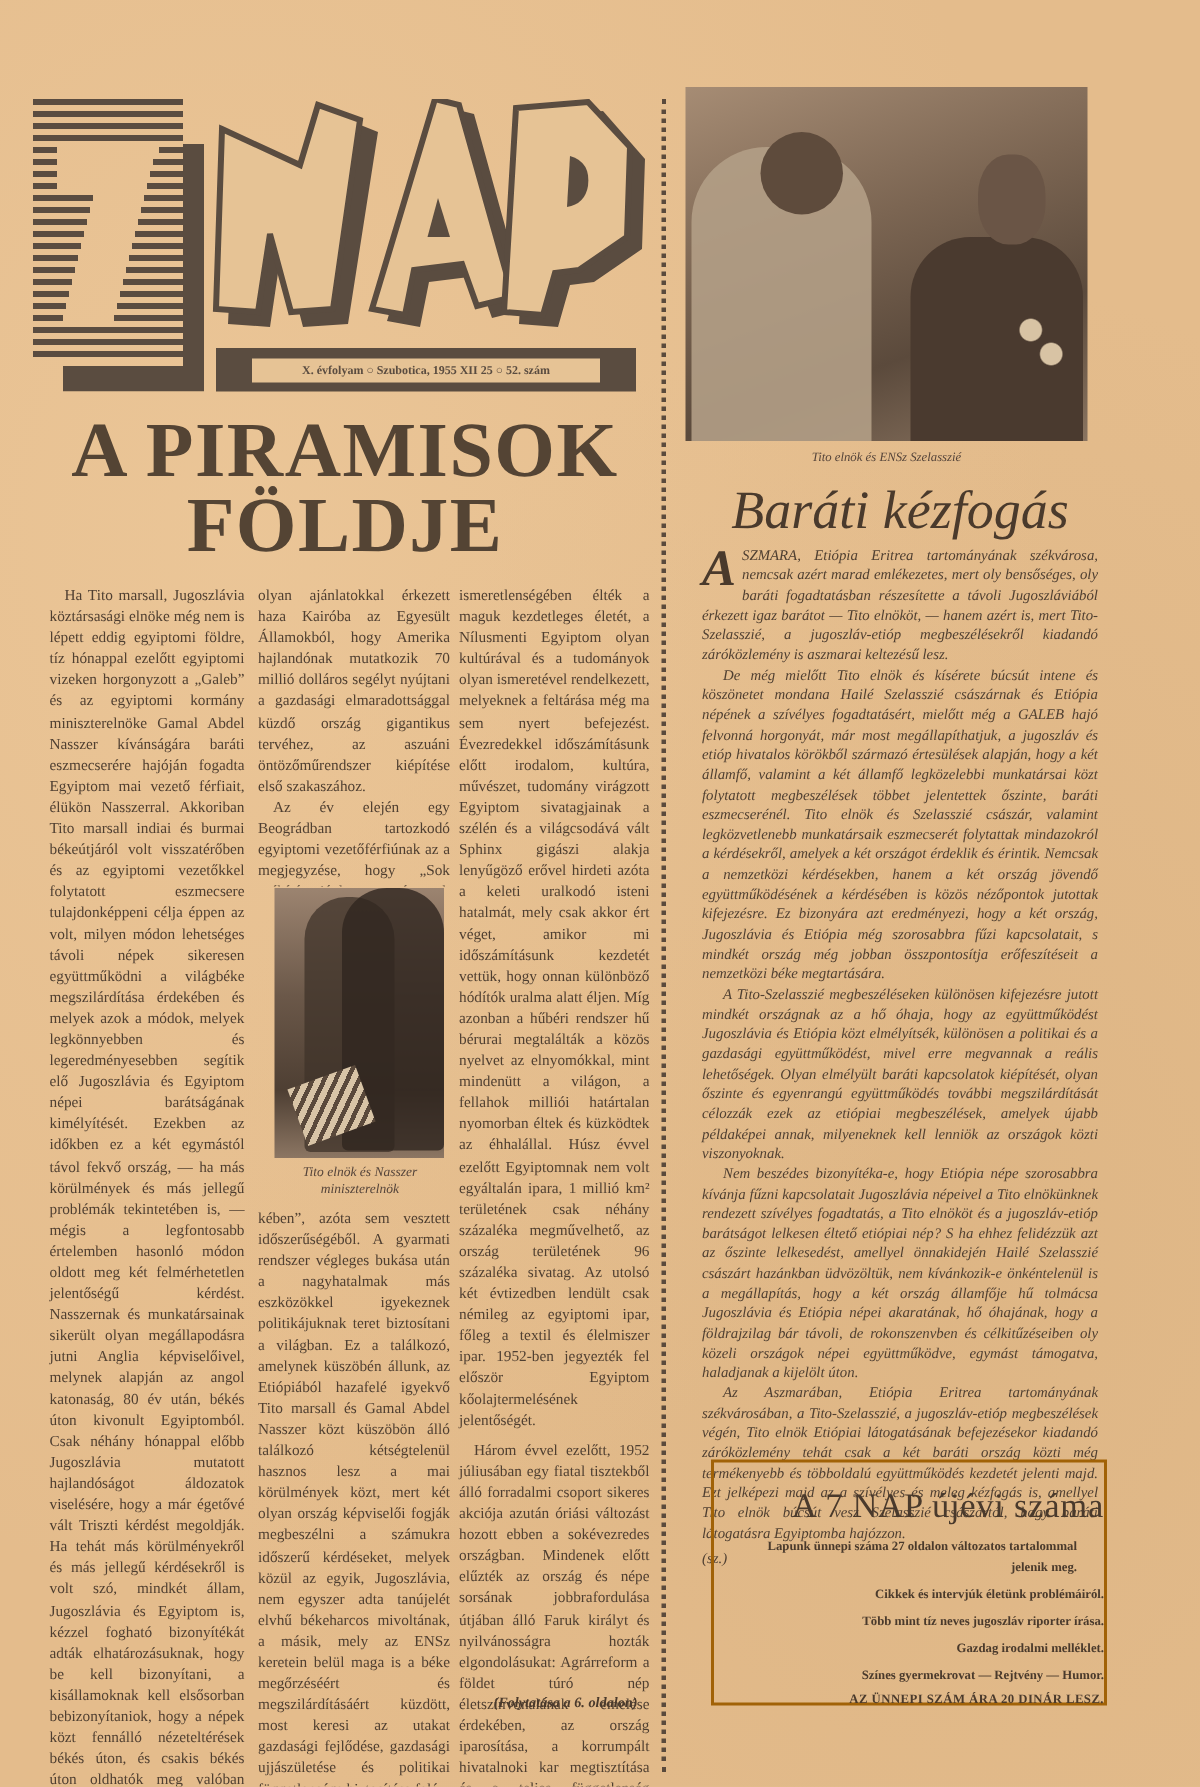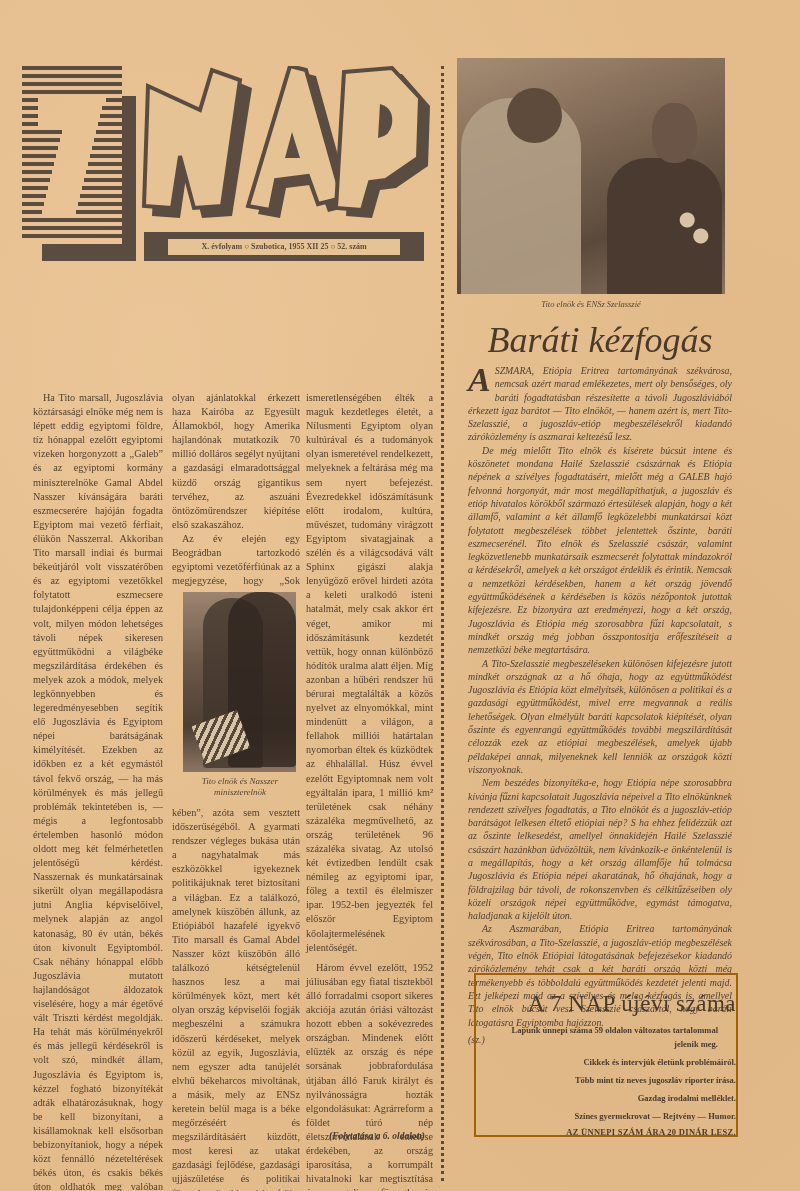--- a/index.html
+++ b/index.html
@@ -167,20 +167,24 @@
           <polygon points="145,92 152,66 160,92"></polygon>
           <path d="M240 38 q14 4 12 20 q-2 12 -14 14 z"></path>
         </g>
       </svg>
     </div>
     <div class="issue-bar">
       <div class="inner">X. évfolyam ○ Szubotica, 1955 XII 25 ○ 52. szám</div>
     </div>
   </div>
 
+  <div class="headline">
+    <div>A PIRAMISOK</div>
+    <div>FÖLDJE</div>
+  </div>
 
   <div class="col col1">
     <p>Ha Tito marsall, Jugoszlávia köztársasági elnöke még nem is lépett eddig egyiptomi földre, tíz hónappal ezelőtt egyiptomi vizeken horgonyzott a „Galeb” és az egyiptomi kormány miniszterelnöke Gamal Abdel Nasszer kívánságára baráti eszmecserére hajóján fogadta Egyiptom mai vezető férfiait, élükön Nasszerral. Akkoriban Tito marsall indiai és burmai békeútjáról volt visszatérőben és az egyiptomi vezetőkkel folytatott eszmecsere tulajdonképpeni célja éppen az volt, milyen módon lehetséges távoli népek sikeresen együttműködni a világbéke megszilárdítása érdekében és melyek azok a módok, melyek legkönnyebben és legeredményesebben segítik elő Jugoszlávia és Egyiptom népei barátságának kimélyítését. Ezekben az időkben ez a két egymástól távol fekvő ország, — ha más körülmények és más jellegű problémák tekintetében is, — mégis a legfontosabb értelemben hasonló módon oldott meg két felmérhetetlen jelentőségű kérdést. Nasszernak és munkatársainak sikerült olyan megállapodásra jutni Anglia képviselőivel, melynek alapján az angol katonaság, 80 év után, békés úton kivonult Egyiptomból. Csak néhány hónappal előbb Jugoszlávia mutatott hajlandóságot áldozatok viselésére, hogy a már égetővé vált Triszti kérdést megoldják. Ha tehát más körülményekről és más jellegű kérdésekről is volt szó, mindkét állam, Jugoszlávia és Egyiptom is, kézzel fogható bizonyítékát adták elhatározásuknak, hogy be kell bizonyítani, a kisállamoknak kell elsősorban bebizonyítaniok, hogy a népek közt fennálló nézeteltérések békés úton, és csakis békés úton oldhatók meg valóban eredményesen.</p>
 
   </div>
 
   <div class="col col2" style="height:200px;overflow:hidden;">
     <p class="noindent">olyan ajánlatokkal érkezett haza Kairóba az Egyesült Államokból, hogy Amerika hajlandónak mutatkozik 70 millió dolláros segélyt nyújtani a gazdasági elmaradottsággal küzdő ország gigantikus tervéhez, az aszuáni öntözőműrendszer kiépítése első szakaszához.</p>
     <p>Az év elején egy Beográdban tartozkodó egyiptomi vezetőférfiúnak az a megjegyzése, hogy „Sok csábító ajánlatot utasítottunk vissza függetlenségünk megőrzése érdekében”, azóta sem vesztett időszerűségéből.</p>
   </div>
@@ -221,21 +225,21 @@
     <p class="first"><span class="dropcap">A</span><span>SZMARA, Etiópia Eritrea tartományának székvárosa, nemcsak azért marad emlékezetes, mert oly bensőséges, oly baráti fogadtatásban részesítette a távoli Jugoszláviából érkezett igaz barátot — Tito elnököt, — hanem azért is, mert Tito-Szelasszié, a jugoszláv-etióp megbeszélésekről kiadandó záróközlemény is aszmarai keltezésű lesz.</span></p>
     <p>De még mielőtt Tito elnök és kísérete búcsút intene és köszönetet mondana Hailé Szelasszié császárnak és Etiópia népének a szívélyes fogadtatásért, mielőtt még a GALEB hajó felvonná horgonyát, már most megállapíthatjuk, a jugoszláv és etióp hivatalos körökből származó értesülések alapján, hogy a két államfő, valamint a két államfő legközelebbi munkatársai közt folytatott megbeszélések többet jelentettek őszinte, baráti eszmecserénél. Tito elnök és Szelasszié császár, valamint legközvetlenebb munkatársaik eszmecserét folytattak mindazokról a kérdésekről, amelyek a két országot érdeklik és érintik. Nemcsak a nemzetközi kérdésekben, hanem a két ország jövendő együttműködésének a kérdésében is közös nézőpontok jutottak kifejezésre. Ez bizonyára azt eredményezi, hogy a két ország, Jugoszlávia és Etiópia még szorosabbra fűzi kapcsolatait, s mindkét ország még jobban összpontosítja erőfeszítéseit a nemzetközi béke megtartására.</p>
     <p>A Tito-Szelasszié megbeszéléseken különösen kifejezésre jutott mindkét országnak az a hő óhaja, hogy az együttműködést Jugoszlávia és Etiópia közt elmélyítsék, különösen a politikai és a gazdasági együttműködést, mivel erre megvannak a reális lehetőségek. Olyan elmélyült baráti kapcsolatok kiépítését, olyan őszinte és egyenrangú együttműködés további megszilárdítását célozzák ezek az etiópiai megbeszélések, amelyek újabb példaképei annak, milyeneknek kell lenniök az országok közti viszonyoknak.</p>
     <p>Nem beszédes bizonyítéka-e, hogy Etiópia népe szorosabbra kívánja fűzni kapcsolatait Jugoszlávia népeivel a Tito elnökünknek rendezett szívélyes fogadtatás, a Tito elnököt és a jugoszláv-etióp barátságot lelkesen éltető etiópiai nép? S ha ehhez felidézzük azt az őszinte lelkesedést, amellyel önnakidején Hailé Szelasszié császárt hazánkban üdvözöltük, nem kívánkozik-e önkéntelenül is a megállapítás, hogy a két ország államfője hű tolmácsa Jugoszlávia és Etiópia népei akaratának, hő óhajának, hogy a földrajzilag bár távoli, de rokonszenvben és célkitűzéseiben oly közeli országok népei együttműködve, egymást támogatva, haladjanak a kijelölt úton.</p>
     <p>Az Aszmarában, Etiópia Eritrea tartományának székvárosában, a Tito-Szelasszié, a jugoszláv-etióp megbeszélések végén, Tito elnök Etiópiai látogatásának befejezésekor kiadandó záróközlemény tehát csak a két baráti ország közti még termékenyebb és többoldalú együttműködés kezdetét jelenti majd. Ezt jelképezi majd az a szívélyes és meleg kézfogás is, amellyel Tito elnök búcsút vesz Szelasszié császártól, hogy baráti látogatásra Egyiptomba hajózzon.</p>
     <div class="signature">(sz.)</div>
   </div>
 
   <div class="adbox">
     <div class="ad-title">A 7 NAP újévi száma</div>
-    <div class="ad-line gap" style="padding:0 18px;">Lapunk ünnepi száma 59 oldalon változatos tartalommal jelenik meg.</div>
+    <div class="ad-line gap" style="padding:0 18px;">Lapunk ünnepi száma 27 oldalon változatos tartalommal jelenik meg.</div>
     <div class="ad-line gap">Cikkek és intervjúk életünk problémáiról.</div>
     <div class="ad-line gap">Több mint tíz neves jugoszláv riporter írása.</div>
     <div class="ad-line gap">Gazdag irodalmi melléklet.</div>
     <div class="ad-line gap">Színes gyermekrovat — Rejtvény — Humor.</div>
     <div class="ad-price">AZ ÜNNEPI SZÁM ÁRA 20 DINÁR LESZ.</div>
   </div>
 
 </div>
 
 </body></html>

